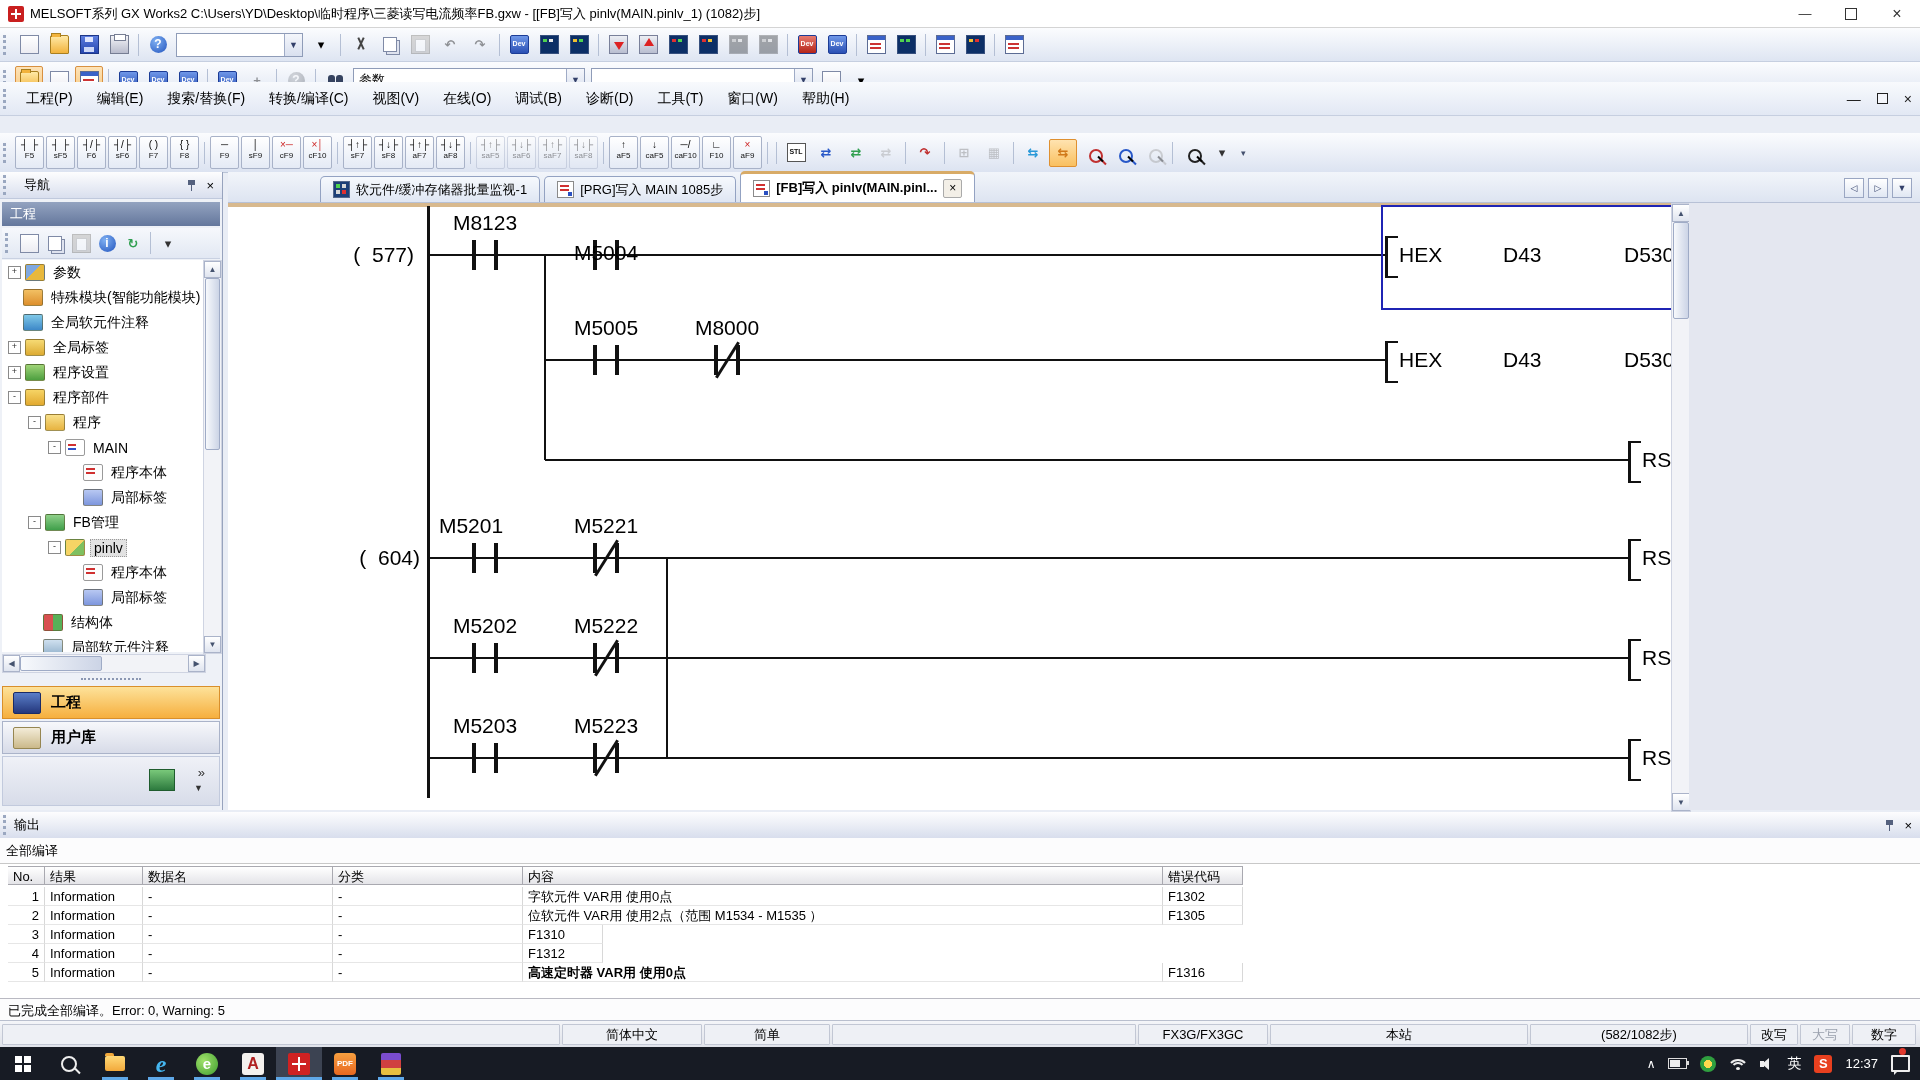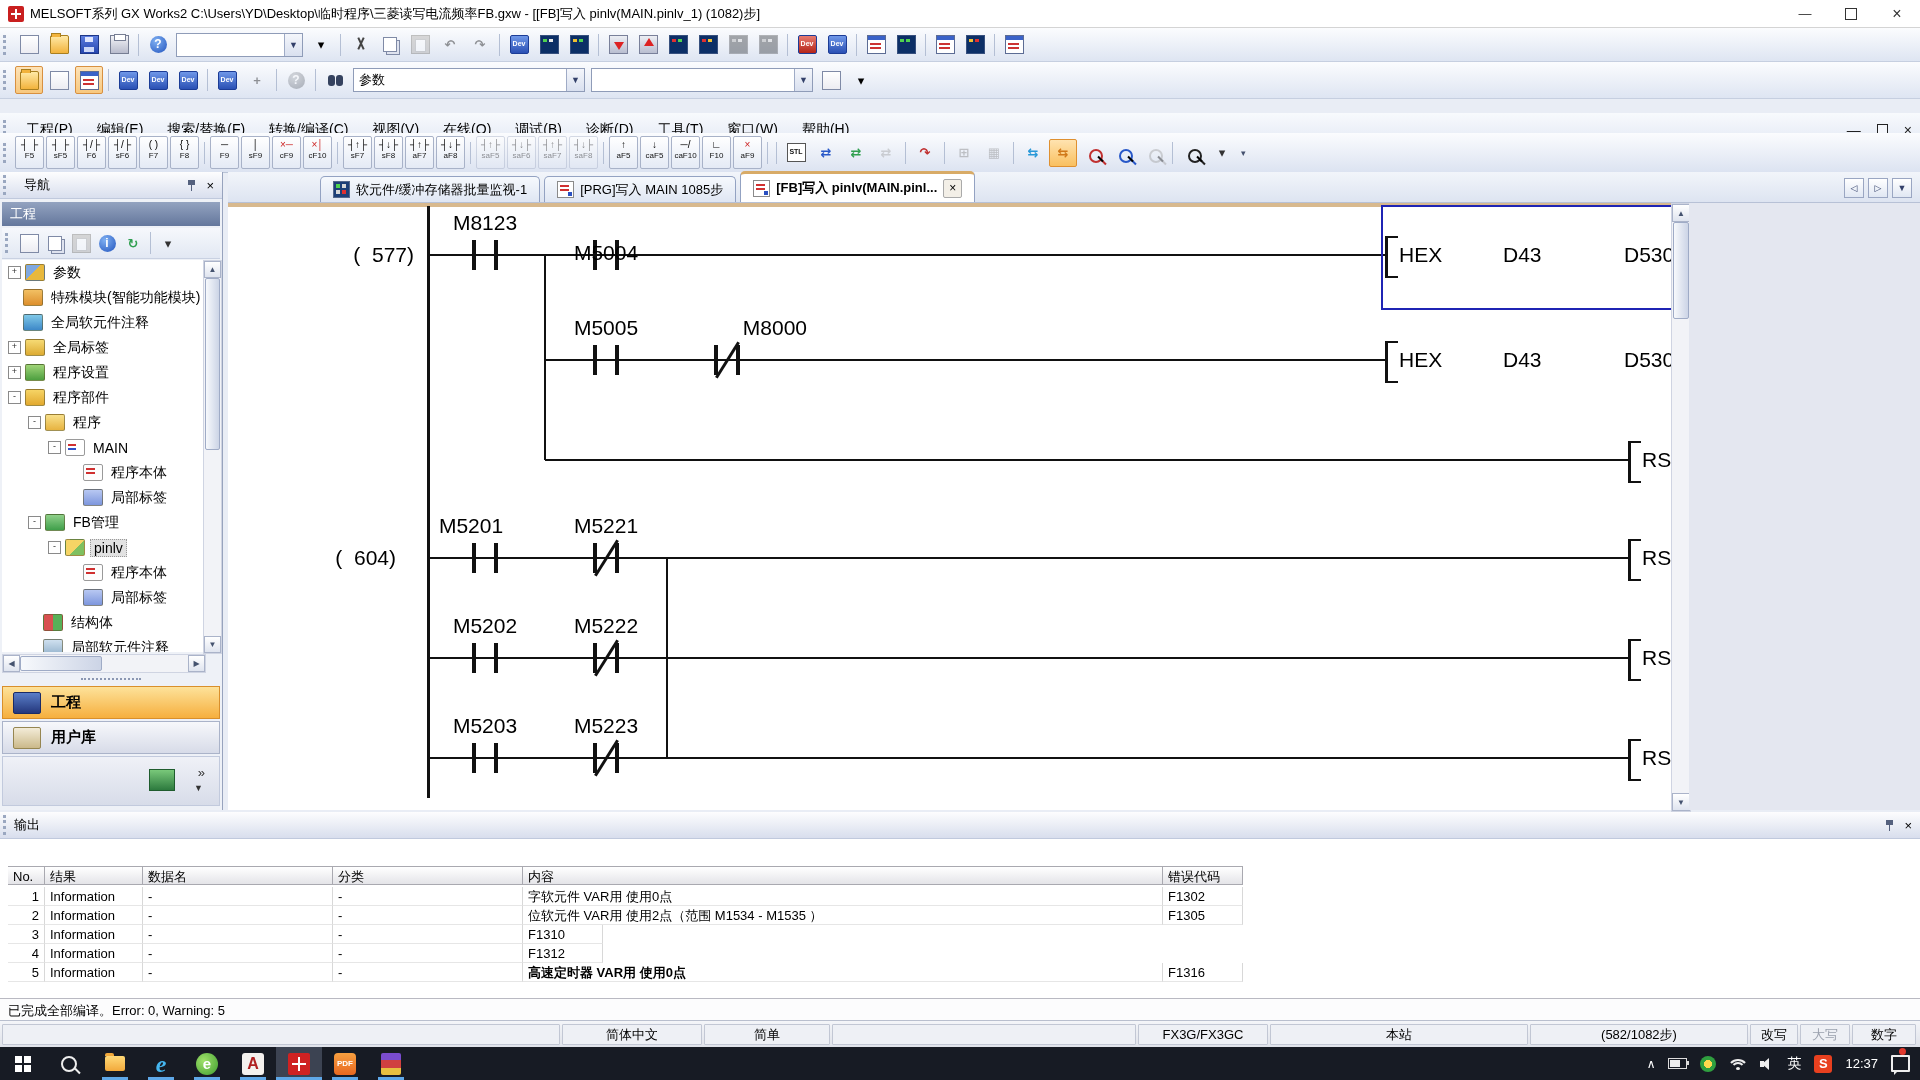--- a/index.html
+++ b/index.html
@@ -60,21 +60,21 @@
   .g-binoc::before,.g-binoc::after{content:"";position:absolute;top:3px;width:7px;height:11px;background:#35425f;border-radius:3px;}
   .g-binoc::before{left:1px;} .g-binoc::after{right:1px;}
   .g-winlad{background:#fff;border:1px solid #5c6c94;}
   .g-winlad::before{content:"";position:absolute;left:0;top:0;right:0;height:4px;background:#3a62c8;}
   .g-winlad::after{content:"";position:absolute;left:2px;top:7px;width:11px;height:2px;background:#c33;box-shadow:0 4px 0 #c33;}
   .g-mag{width:10px;height:10px;border:2px solid currentColor;border-radius:50%;position:relative;}
   .g-mag::after{content:"";position:absolute;width:7px;height:2px;background:currentColor;right:-6px;bottom:-2px;transform:rotate(45deg);}
   .g-stl{background:#fff;border:1px solid #555;font-size:7px;font-weight:bold;line-height:15px;text-align:center;color:#111;}
   .gtxt{font-size:13px;line-height:17px;text-align:center;width:17px;font-weight:bold;}
   
-  #menubar{position:absolute;left:0;top:113px;width:1920px;height:33px;background:linear-gradient(#f8fafd,#e2e8f4);
+  #menubar{position:absolute;left:0;top:82px;width:1920px;height:33px;background:linear-gradient(#f8fafd,#e2e8f4);
            border-bottom:1px solid #c6cfe0;display:flex;align-items:center;font-size:14px;}
   .mitem{padding:5px 12px;}
   #mdictrl{position:absolute;right:8px;top:0;height:33px;display:flex;align-items:center;gap:16px;color:#222;}
   .mdi-restore{width:9px;height:9px;border:1px solid #222;position:relative;background:#f4f6fb;}
   .mdi-restore::before{content:"";position:absolute;left:2px;top:-4px;width:9px;height:9px;border:1px solid #222;z-index:-1;}
   
   #ladderbar{position:absolute;left:0;top:133px;width:1920px;height:39px;background:linear-gradient(#fbfcfe,#dce3f1);
              border-bottom:1px solid #b9c3d6;display:flex;align-items:center;}
   .lkey{width:27px;height:31px;border:1px solid #a8b2c8;border-radius:2px;background:linear-gradient(#ffffff,#e4eaf5);
         display:flex;flex-direction:column;align-items:center;margin:0 1px;overflow:hidden;}
@@ -768,41 +768,41 @@
         <div class="wire" style="left: 427px; top: 206px; width: 3px; height: 592px;"></div>
         <div class="wire" style="left: 427px; top: 254px; width: 958px; height: 2px;"></div>
         <div class="wire" style="left: 545px; top: 359px; width: 840px; height: 2px;"></div>
         <div class="wire" style="left: 545px; top: 459px; width: 1083px; height: 2px;"></div>
         <div class="wire" style="left: 427px; top: 557px; width: 1201px; height: 2px;"></div>
         <div class="wire" style="left: 427px; top: 657px; width: 1201px; height: 2px;"></div>
         <div class="wire" style="left: 427px; top: 757px; width: 1201px; height: 2px;"></div>
         <div class="wire" style="left: 544px; top: 255px; width: 2px; height: 205px;"></div>
         <div class="wire" style="left: 666px; top: 558px; width: 2px; height: 200px;"></div>
         <div class="lad-text" style="left: 294px; top: 242px; width: 120px; text-align: right;">(  577)</div>
-        <div class="lad-text" style="left: 276px; top: 545px; width: 120px; text-align: right;">(  604)</div>
+        <div class="lad-text" style="left: 300px; top: 545px; width: 120px; text-align: right;">(  604)</div>
         <div style="position: absolute; left: 0px; top: 0px;">
           <i class="c-bar" style="left: 472px; top: 240px;"></i>
           <i class="c-bar" style="left: 494px; top: 240px;"></i>
           <span class="lad-text" style="left: 405px; top: 210px; width: 160px; text-align: center;">M8123</span>
         </div>
         <div style="position: absolute; left: 0px; top: 0px;">
           <i class="c-bar" style="left: 593px; top: 240px;"></i>
           <i class="c-bar" style="left: 615px; top: 240px;"></i>
           <span class="lad-text" style="left: 526px; top: 210px; width: 160px; text-align: center; margin-top: 30px;">M5004</span>
         </div>
         <div style="position: absolute; left: 0px; top: 0px;">
           <i class="c-bar" style="left: 593px; top: 345px;"></i>
           <i class="c-bar" style="left: 615px; top: 345px;"></i>
           <span class="lad-text" style="left: 526px; top: 315px; width: 160px; text-align: center;">M5005</span>
         </div>
         <div style="position: absolute; left: 0px; top: 0px;">
           <i class="c-bar" style="left: 714px; top: 345px;"></i>
           <i class="c-bar" style="left: 736px; top: 345px;"></i>
           <i class="c-slash" style="left: 726px; top: 339px;"></i>
-          <span class="lad-text" style="left: 647px; top: 315px; width: 160px; text-align: right;">M8000</span>
+          <span class="lad-text" style="left: 647px; top: 315px; width: 160px; text-align: center;">M8000</span>
         </div>
         <div style="position: absolute; left: 0px; top: 0px;">
           <i class="c-bar" style="left: 472px; top: 543px;"></i>
           <i class="c-bar" style="left: 494px; top: 543px;"></i>
           <span class="lad-text" style="left: 391px; top: 513px; width: 160px; text-align: center;">M5201</span>
         </div>
         <div style="position: absolute; left: 0px; top: 0px;">
           <i class="c-bar" style="left: 593px; top: 543px;"></i>
           <i class="c-bar" style="left: 615px; top: 543px;"></i>
           <i class="c-slash" style="left: 605px; top: 537px;"></i>
@@ -882,20 +882,21 @@
 
   <div id="output">
     <div id="outhdr">
       <span class="grip"></span>
       <span>输出</span>
       <span style="margin-left:auto;display:flex;gap:10px;align-items:center;margin-right:8px;">
         <span class="pin"></span>
         <span>×</span>
       </span>
     </div>
+    <div id="outmode">全部编译</div>
     <div id="outtbl">
         <div class="orow ohead" style="top: 0px;">
           <span class="ocell" style="width: 37px;">No.</span>
           <span class="ocell" style="width: 98px;">结果</span>
           <span class="ocell" style="width: 190px;">数据名</span>
           <span class="ocell" style="width: 190px;">分类</span>
           <span class="ocell" style="width: 640px;">内容</span>
           <span class="ocell" style="width: 80px;">错误代码</span>
         </div>
         <div class="orow" style="top: 21px;">

